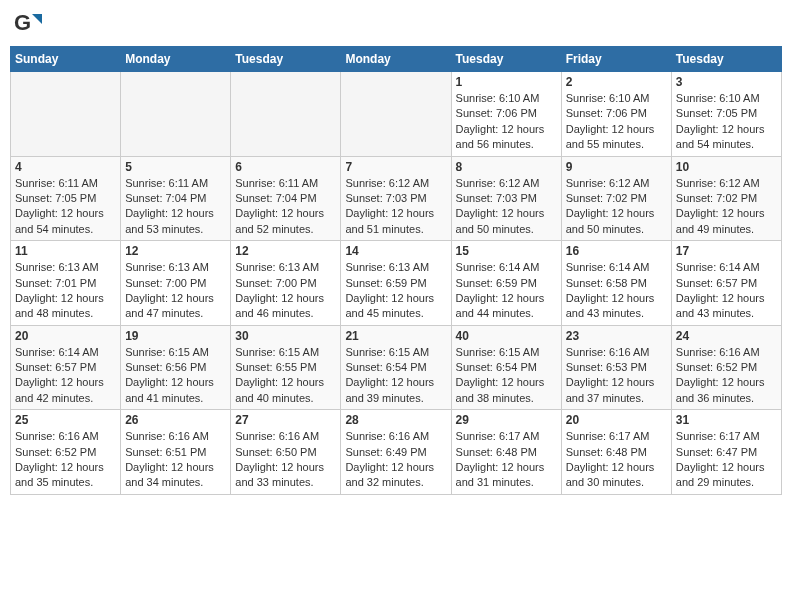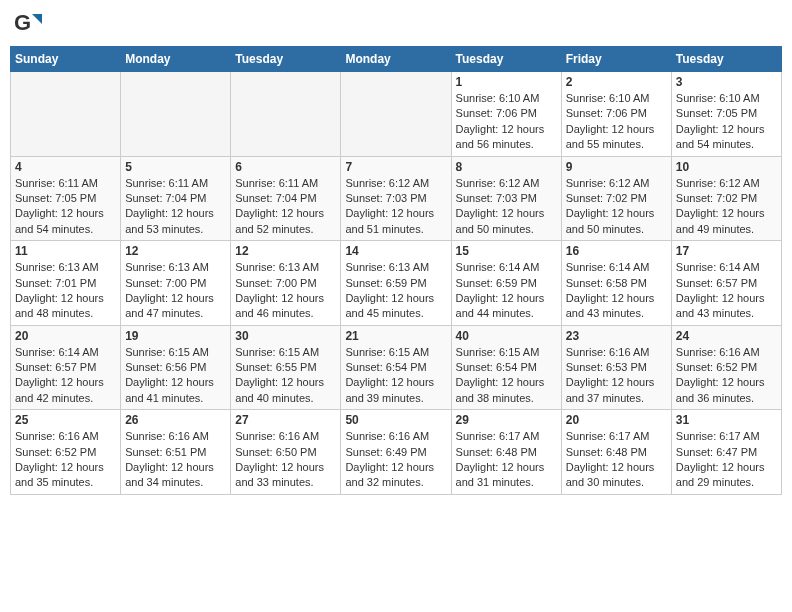--- a/index.html
+++ b/index.html
@@ -324,21 +324,21 @@
 and 34 minutes.</div>
         </td>
         <td>
           <span class="day-num">27</span>
           <div class="day-info" style="white-space: pre-line;">Sunrise: 6:16 AM
 Sunset: 6:50 PM
 Daylight: 12 hours
 and 33 minutes.</div>
         </td>
         <td>
-          <span class="day-num">50</span>
+          <span class="day-num">28</span>
           <div class="day-info" style="white-space: pre-line;">Sunrise: 6:16 AM
 Sunset: 6:49 PM
 Daylight: 12 hours
 and 32 minutes.</div>
         </td>
         <td>
           <span class="day-num">29</span>
           <div class="day-info" style="white-space: pre-line;">Sunrise: 6:17 AM
 Sunset: 6:48 PM
 Daylight: 12 hours

